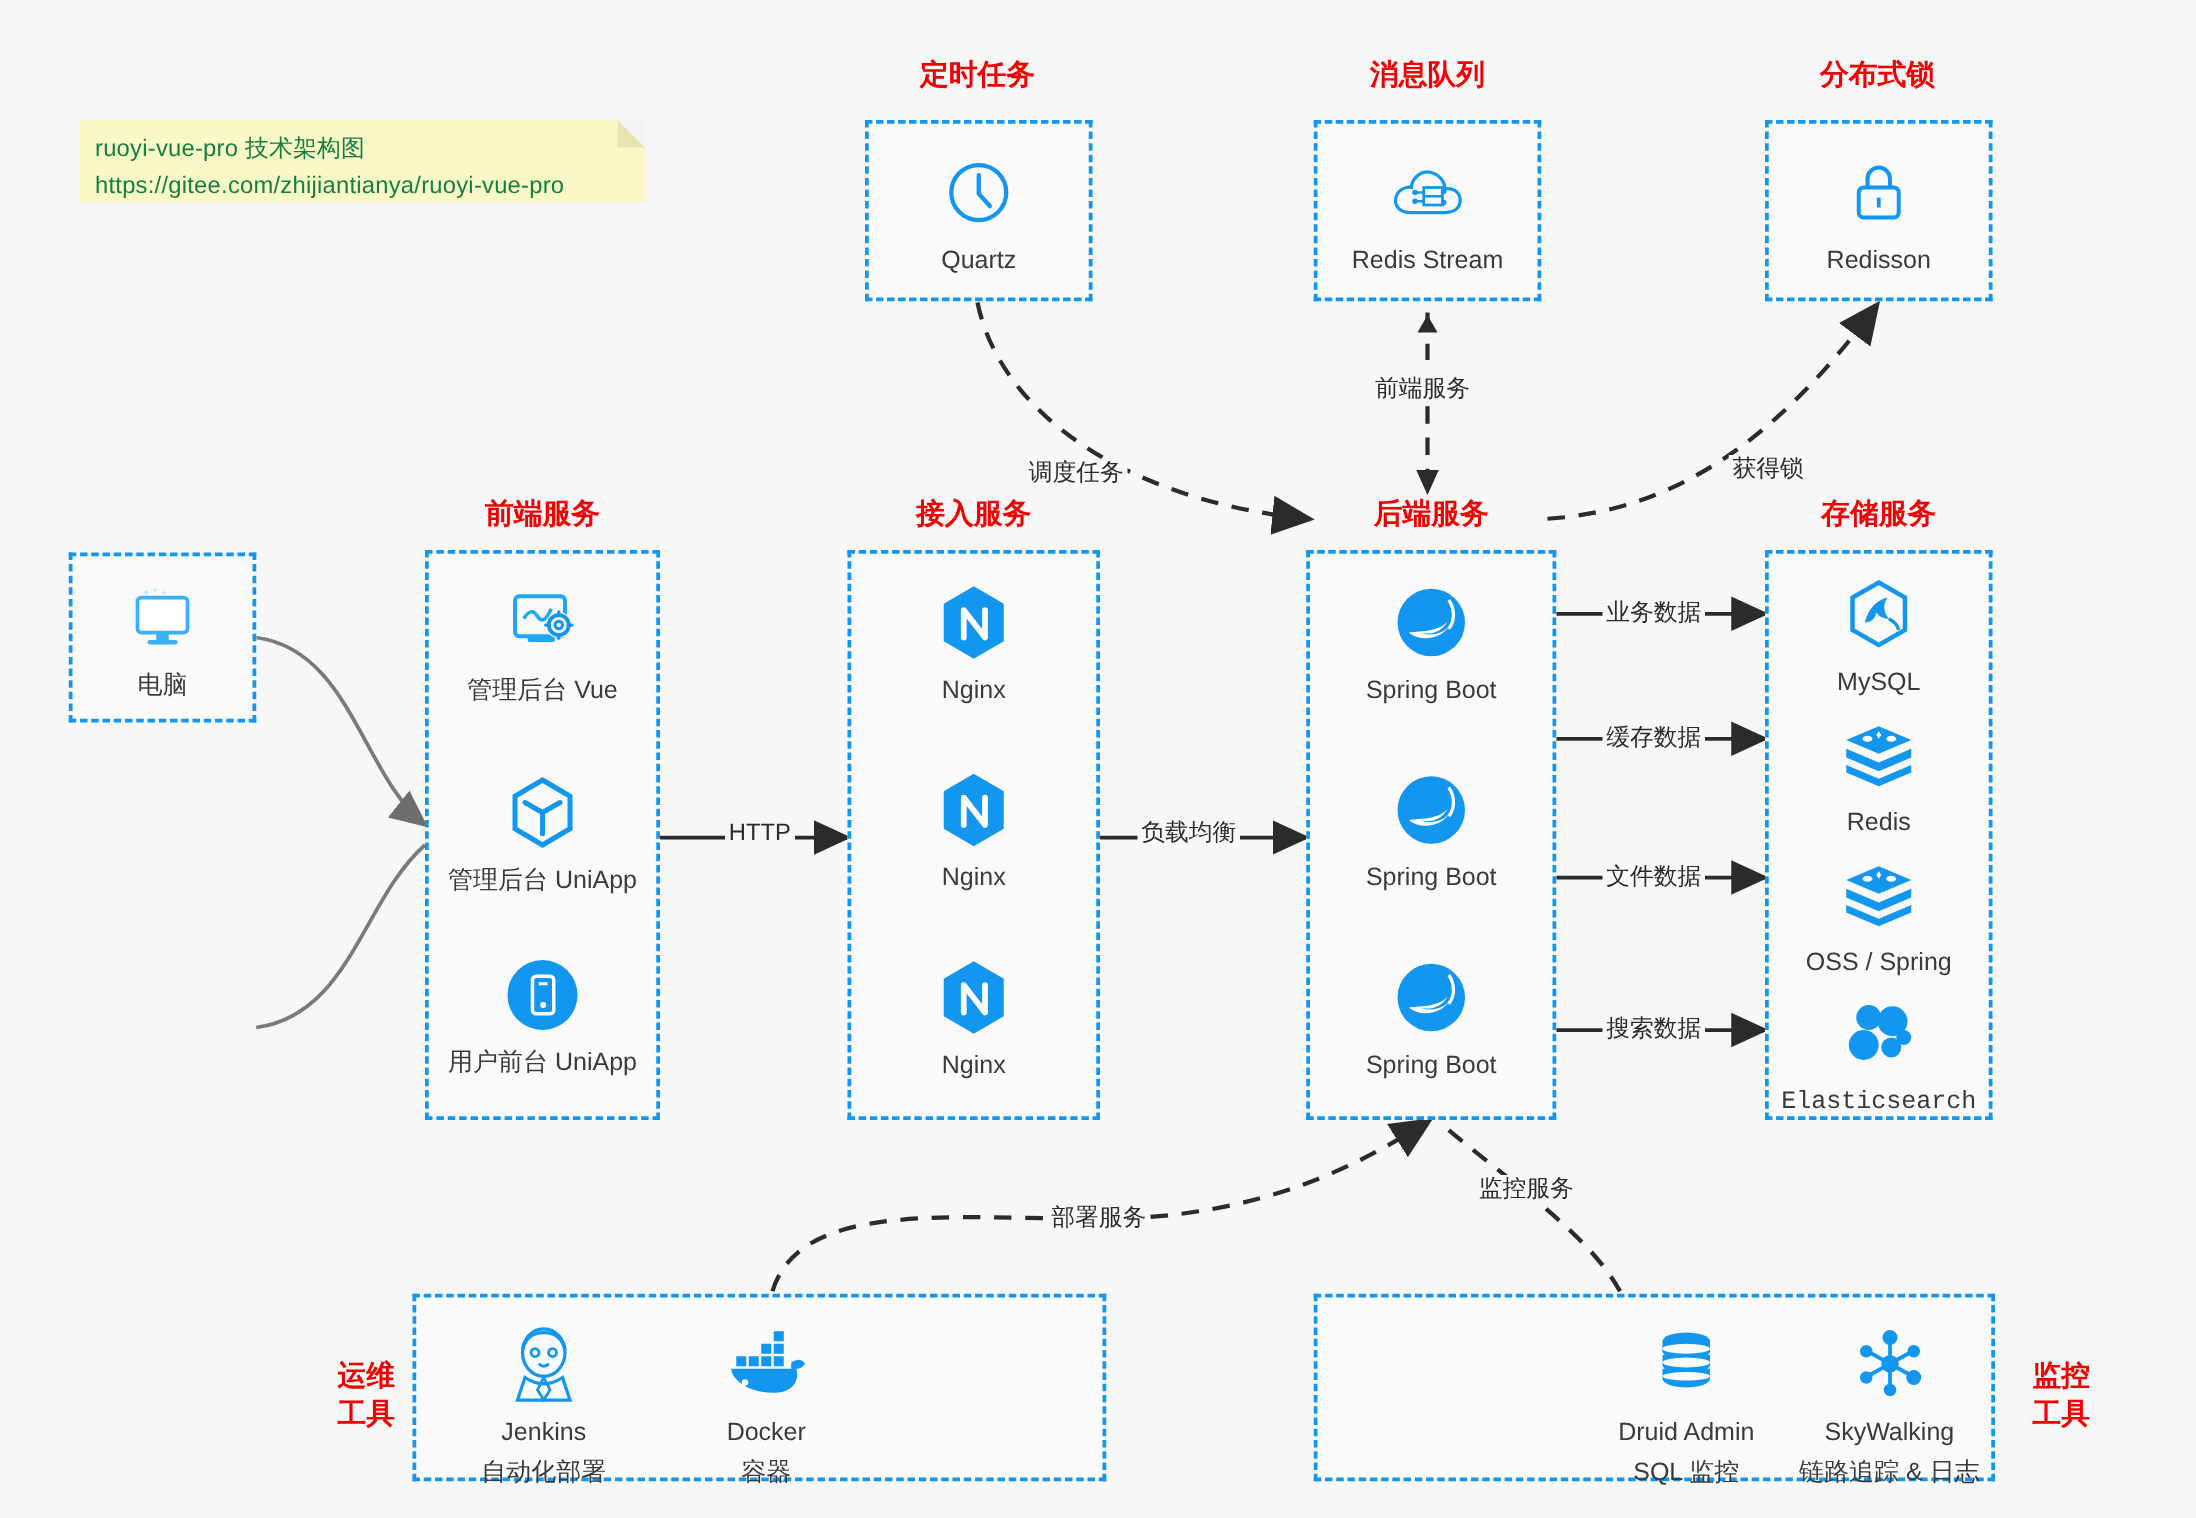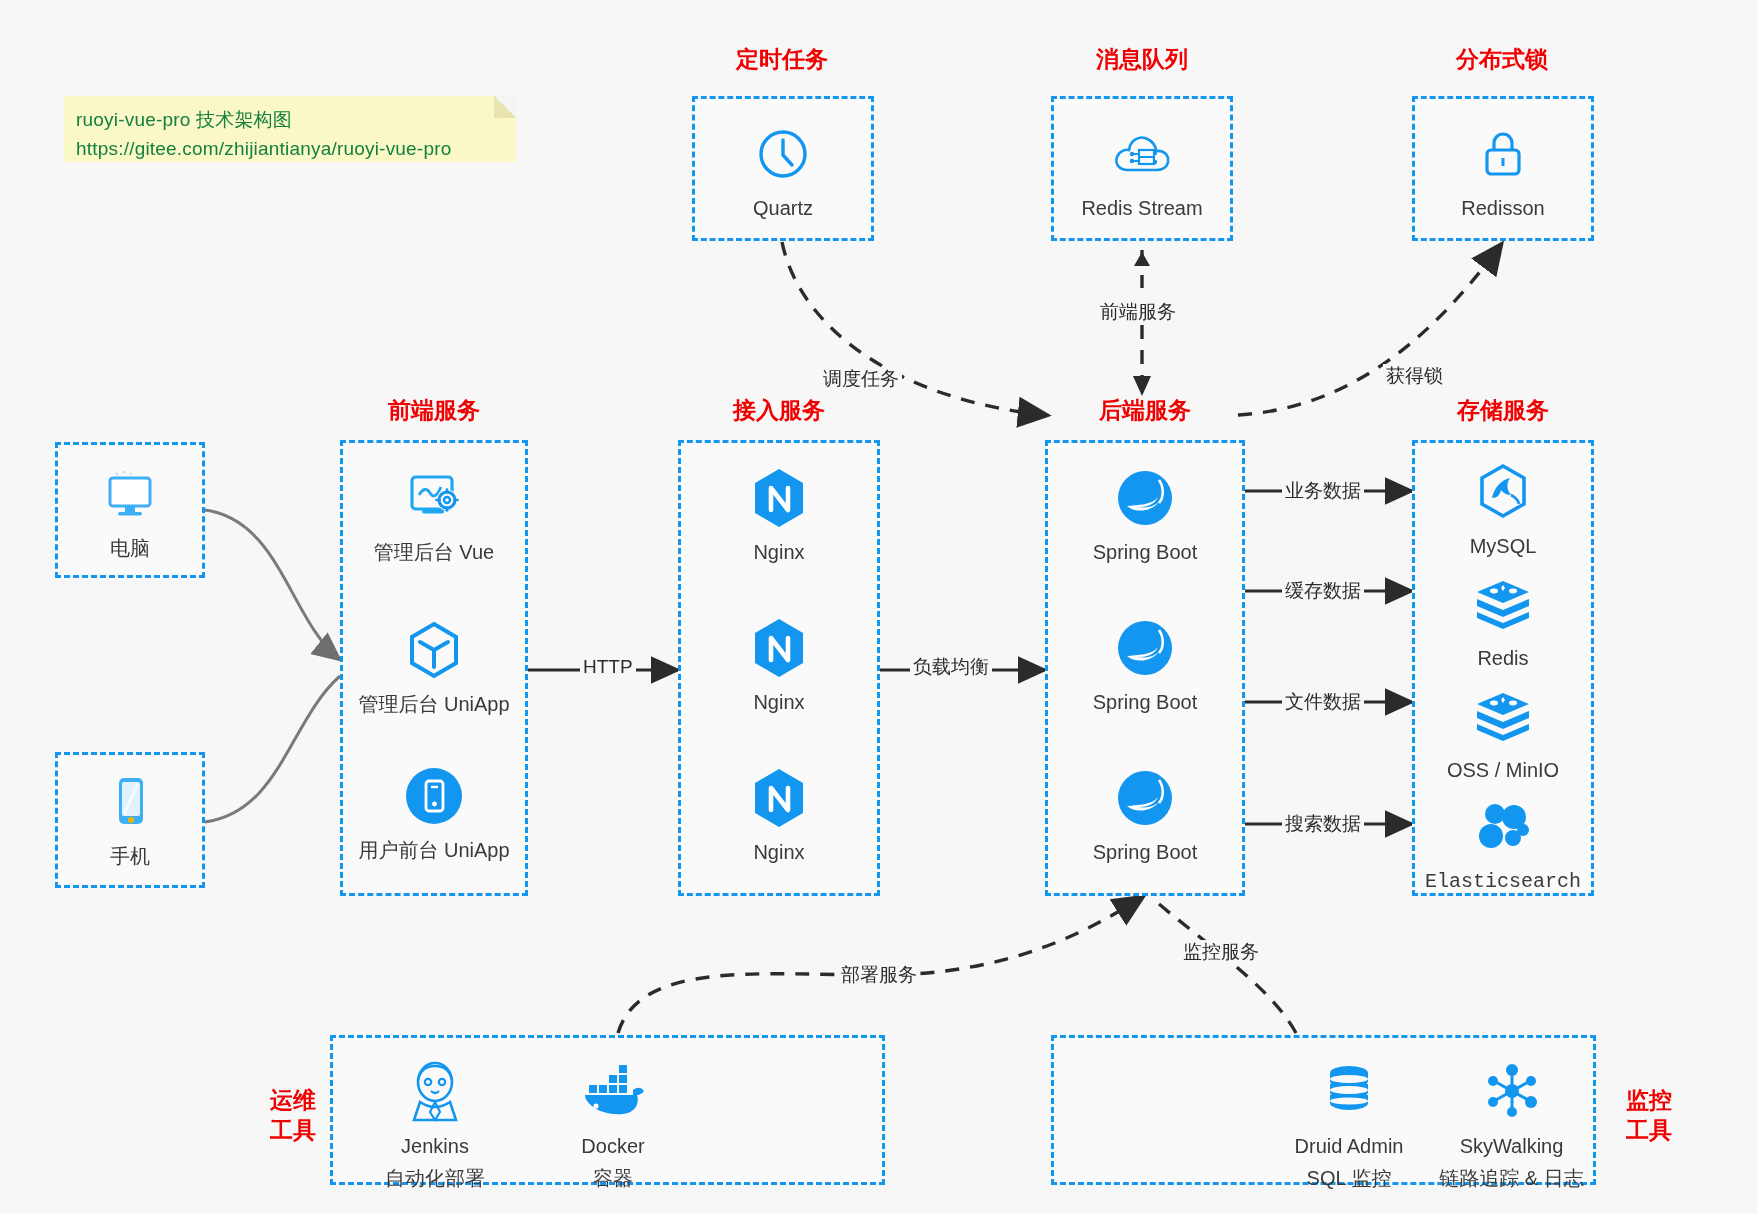--- a/index.html
+++ b/index.html
@@ -169,33 +169,20 @@
           <rect x="19" y="46" width="24" height="3.6" rx="1.8" fill="#3db0f5"></rect>
           <circle cx="18" cy="8" r="1.6" fill="#bfe4fb"></circle>
           <circle cx="25" cy="6" r="1.3" fill="#bfe4fb"></circle>
           <circle cx="32" cy="8" r="1.1" fill="#bfe4fb"></circle>
         </svg>
       </div>
       <div class="cap">电脑</div>
     </div>
   </div>
 
-  <div class="box" style="left:55px;top:752px;width:150px;height:136px;">
-    <div class="node" style="top:14px;">
-      <div class="ico">
-        <svg width="46" height="58" viewBox="0 0 46 58">
-          <rect x="12" y="5" width="24" height="46" rx="5" fill="#3db0f5"></rect>
-          <rect x="15" y="9" width="18" height="34" rx="2" fill="#e2f2fd"></rect>
-          <path d="M17 41 L31 11" stroke="#fff" stroke-width="3" opacity=".75"></path>
-          <circle cx="24" cy="47" r="3" fill="#f7b500"></circle>
-        </svg>
-      </div>
-      <div class="cap">手机</div>
-    </div>
-  </div>
 
   <div class="grp-title" style="left:340px;top:395px;width:188px;">前端服务</div>
   <div class="box" style="left:340px;top:440px;width:188px;height:456px;">
     <div class="node" style="top:22px;">
       <div class="ico">
         <svg width="64" height="58" viewBox="0 0 64 58">
           <rect x="10" y="8" width="40" height="32" rx="3.5" fill="none" stroke="#1fa7f2" stroke-width="3.2"></rect>
           <path d="M17 26 q6 -10 11 -2 q5 8 11 -6" fill="none" stroke="#1fa7f2" stroke-width="2.8"></path>
           <rect x="20" y="41" width="22" height="3.6" rx="1.8" fill="#1fa7f2"></rect>
           <circle cx="45" cy="31" r="10.5" fill="#fafafa"></circle>
@@ -336,21 +323,21 @@
       <div class="ico">
         <svg width="62" height="54" viewBox="0 0 62 54">
           <path d="M31 4 L57 15 L31 26 L5 15 Z" fill="#1296f0"></path>
           <path d="M5 22 L31 33 L57 22 L57 29 L31 40 L5 29 Z" fill="#1296f0"></path>
           <path d="M5 35 L31 46 L57 35 L57 41 L31 52 L5 41 Z" fill="#1296f0"></path>
           <ellipse cx="22" cy="14" rx="4" ry="2.4" fill="#fff"></ellipse>
           <ellipse cx="41" cy="14" rx="4" ry="2.4" fill="#fff"></ellipse>
           <path d="M31 8 l2 3 l-2 3 l-2 -3 z" fill="#fff"></path>
         </svg>
       </div>
-      <div class="cap">OSS / MinIO</div>
+      <div class="cap">OSS / Spring</div>
     </div>
     <div class="node" style="top:352px;font-family:Liberation Mono, monospace;">
       <div class="ico">
         <svg width="60" height="56" viewBox="0 0 60 56">
           <circle cx="22" cy="14" r="10" fill="#1296f0"></circle>
           <circle cx="41" cy="17" r="12" fill="#1296f0"></circle>
           <circle cx="18" cy="36" r="12" fill="#1296f0"></circle>
           <circle cx="40" cy="38" r="8" fill="#1296f0"></circle>
           <circle cx="50" cy="30" r="6" fill="#1296f0"></circle>
         </svg>

